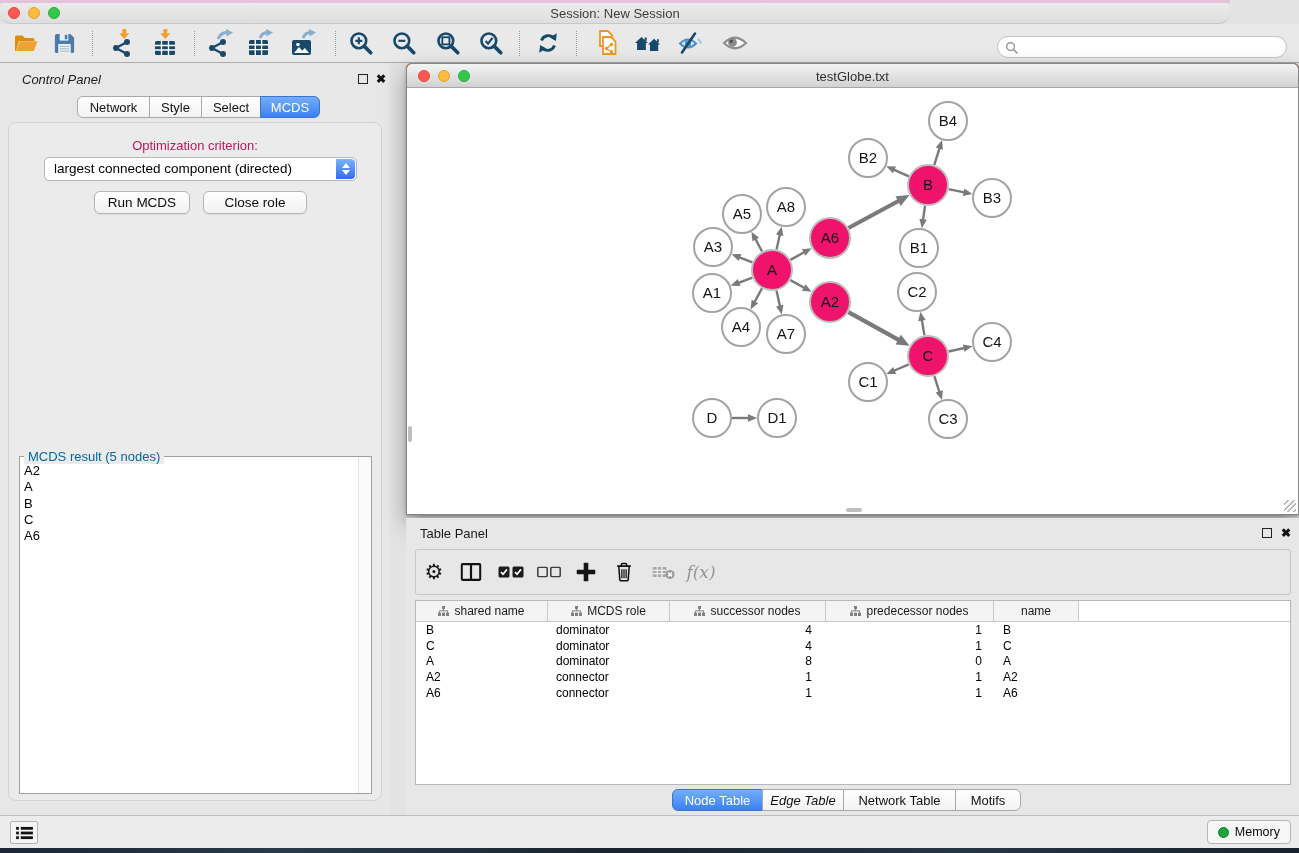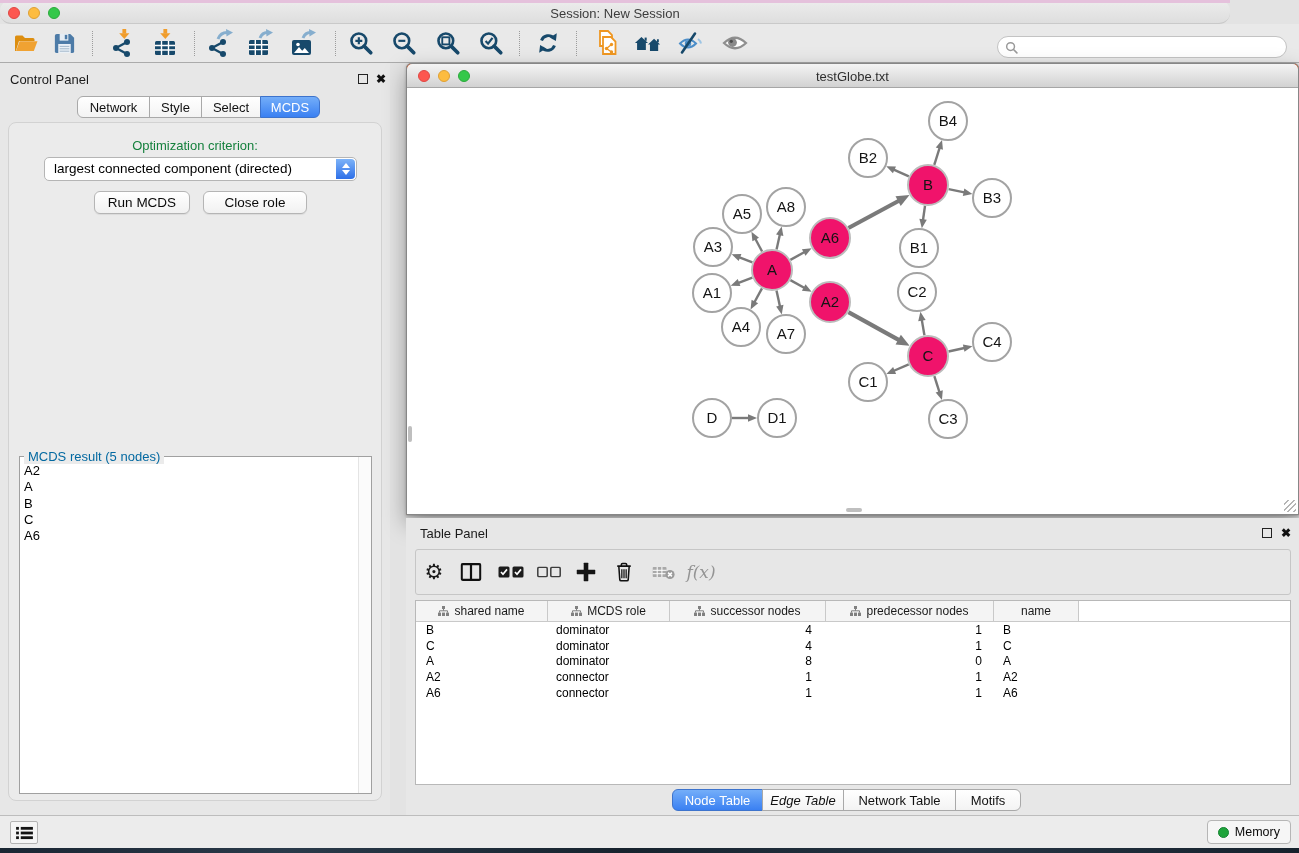--- a/index.html
+++ b/index.html
@@ -24,38 +24,38 @@
     background:#e9e9e9; border-bottom:1px solid #ababab; }
   .tb-btn { position:absolute; top:5px; width:28px; height:28px; display:flex; align-items:center; justify-content:center; }
   .tb-sep { position:absolute; top:7px; height:25px; width:0; border-left:1px dotted #9c9c9c; }
   #search-field { position:absolute; left:997px; top:12px; width:290px; height:22px; background:#fff;
     border:1px solid #c3c3c3; border-radius:11px; display:flex; align-items:center; padding-left:7px; }
   #search-field input { border:none; outline:none; flex:1; font-size:12px; background:transparent; padding-left:4px; font-family:"Liberation Sans",sans-serif; }
 
   
   #control-panel { position:absolute; left:0; top:63px; width:390px; height:752px; background:#e7e7e7; }
   .panel-title { position:absolute; font-size:13px; color:#1b1b1b; }
-  #control-panel .panel-title { left:10px; top:9px; }
+  #control-panel .panel-title { left:22px; top:9px;font-style:italic; }
   .float-icon { position:absolute; width:10px; height:10px; border:1.5px solid #222; background:transparent; }
   .close-x { position:absolute; font-size:12px; font-weight:bold; color:#111; line-height:10px; }
   #control-panel .float-icon { left:358px; top:11px; }
   #control-panel .close-x { left:376px; top:11px; }
 
   .tab { border:1px solid #a9a9a9; background:linear-gradient(#ffffff,#f3f3f3); display:flex;
     align-items:center; justify-content:center; font-size:13px; color:#111; margin-left:-1px; height:22px; cursor:default; }
   .tab:first-child { border-radius:6px 0 0 6px; margin-left:0; }
   .tab:last-child { border-radius:0 6px 6px 0; }
   .tab.active { background:linear-gradient(#74aef9,#3a80f2); color:#fff; border-color:#3d73cc; }
   #cp-tabs { position:absolute; left:77px; top:33px; display:flex; }
   #cp-tabs .tab:nth-child(1){ width:73px; } #cp-tabs .tab:nth-child(2){ width:53px; }
   #cp-tabs .tab:nth-child(3){ width:60px; } #cp-tabs .tab:nth-child(4){ width:60px; }
 
   #cp-content { position:absolute; left:8px; top:59px; width:374px; height:679px;
     background:#ebebeb; border:1px solid #d2d2d2; border-radius:8px; }
-  #opt-label { position:absolute; left:0; top:15px; width:100%; text-align:center; font-size:13px; color:#15803d; }
+  #opt-label { position:absolute; left:0; top:15px; width:100%; text-align:center; font-size:13px; color:#be185d; }
   #criterion-select { position:absolute; left:35px; top:34px; width:313px; height:24px; background:#fff;
     border:1px solid #b5b5b5; border-radius:5px; font-size:13.5px; color:#000; line-height:22px; padding-left:9px; }
   #criterion-select .stepper { position:absolute; right:1px; top:1px; width:19px; height:20px;
     border-radius:0 4px 4px 0; background:linear-gradient(#7db3f8,#2d6fe8); display:flex; flex-direction:column;
     align-items:center; justify-content:center; gap:2px; }
   .chev-up { width:0; height:0; border-left:4px solid transparent; border-right:4px solid transparent; border-bottom:5px solid #fff; }
   .chev-down { width:0; height:0; border-left:4px solid transparent; border-right:4px solid transparent; border-top:5px solid #fff; }
   .mac-btn { position:absolute; height:23px; border:1px solid #b5b5b5; border-radius:6px;
     background:linear-gradient(#ffffff,#f1f1f1); font-size:13.5px; color:#0a0a0a; display:flex;
     align-items:center; justify-content:center; box-shadow:0 1px 1px rgba(0,0,0,0.07); }

